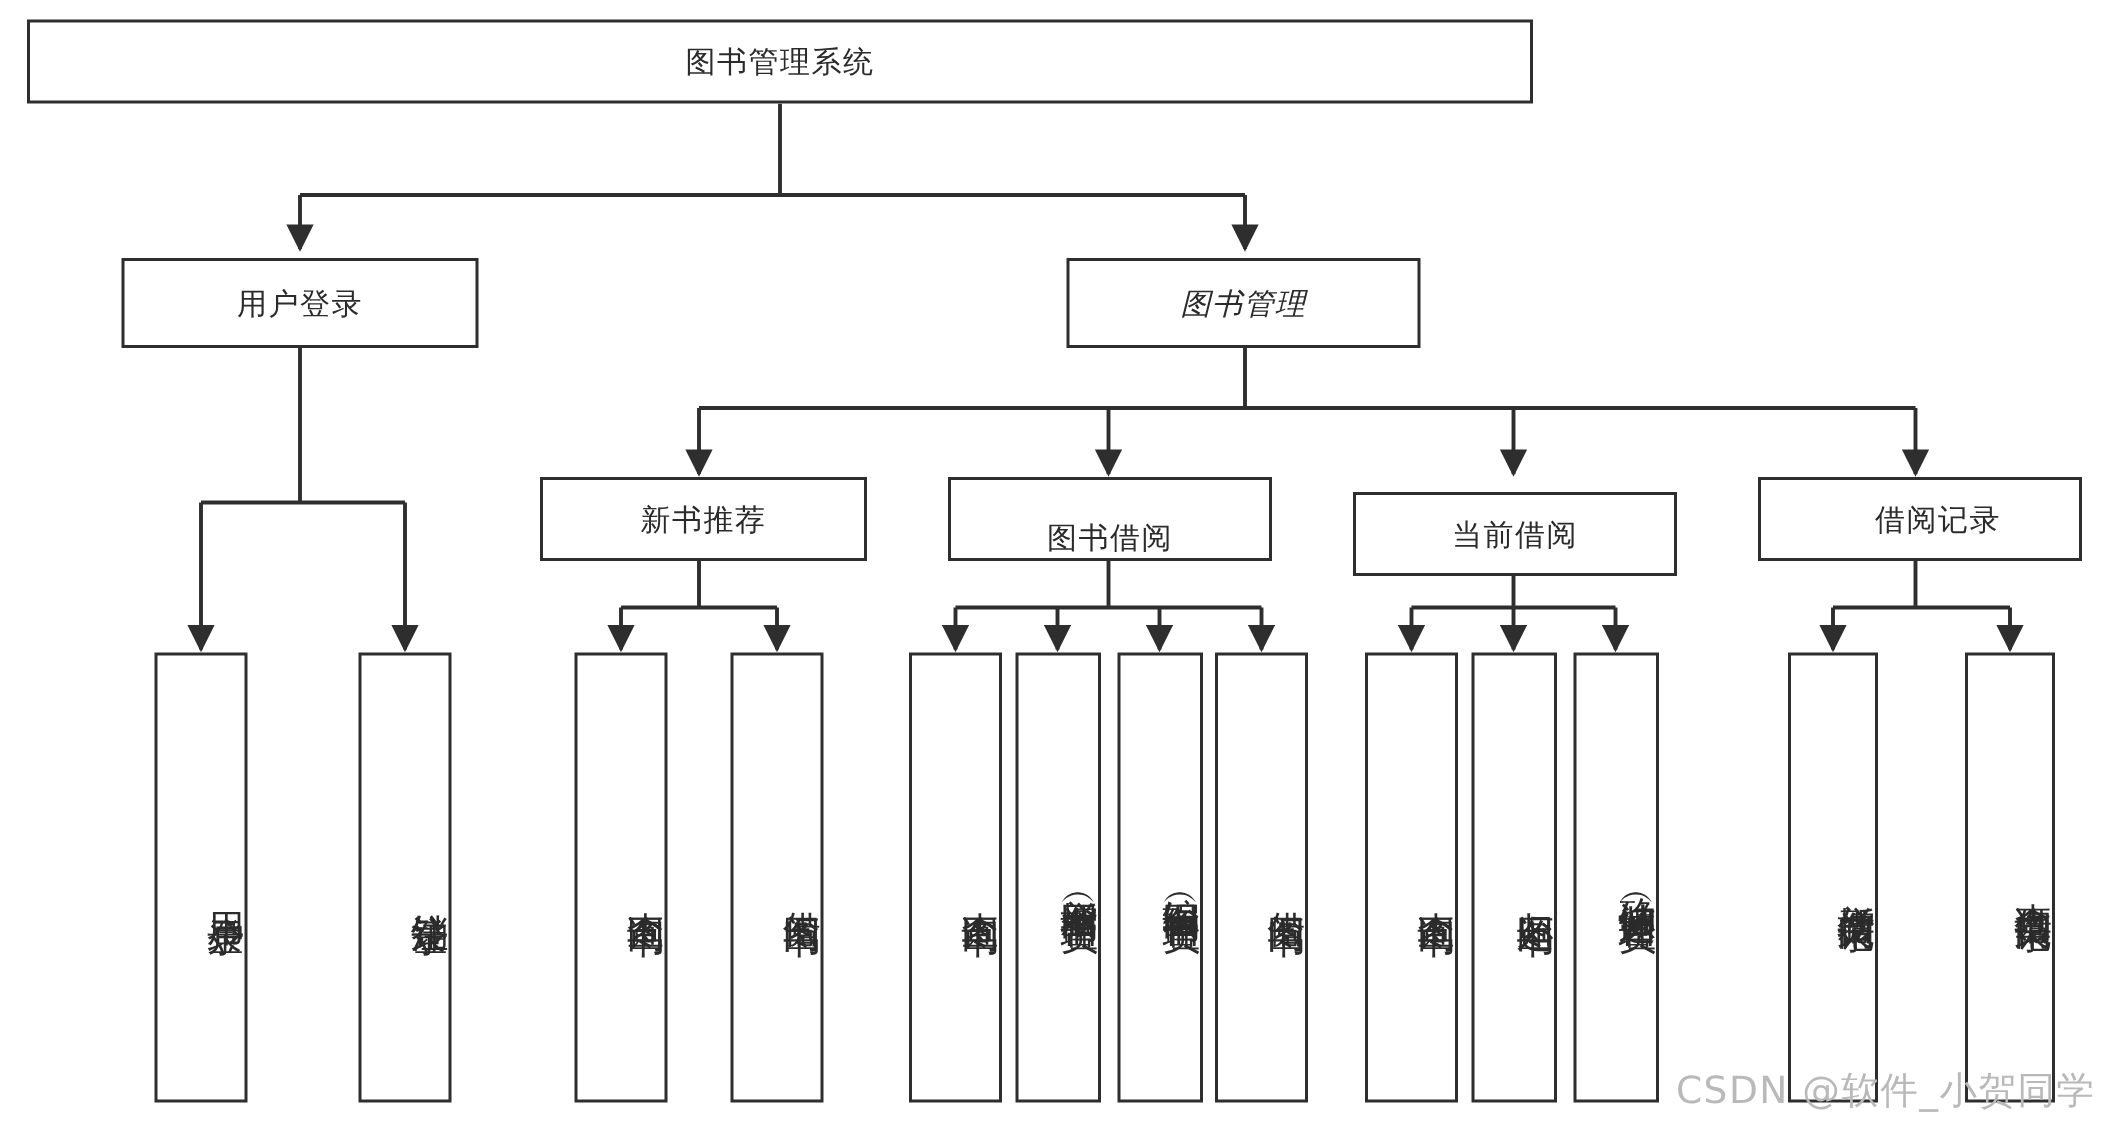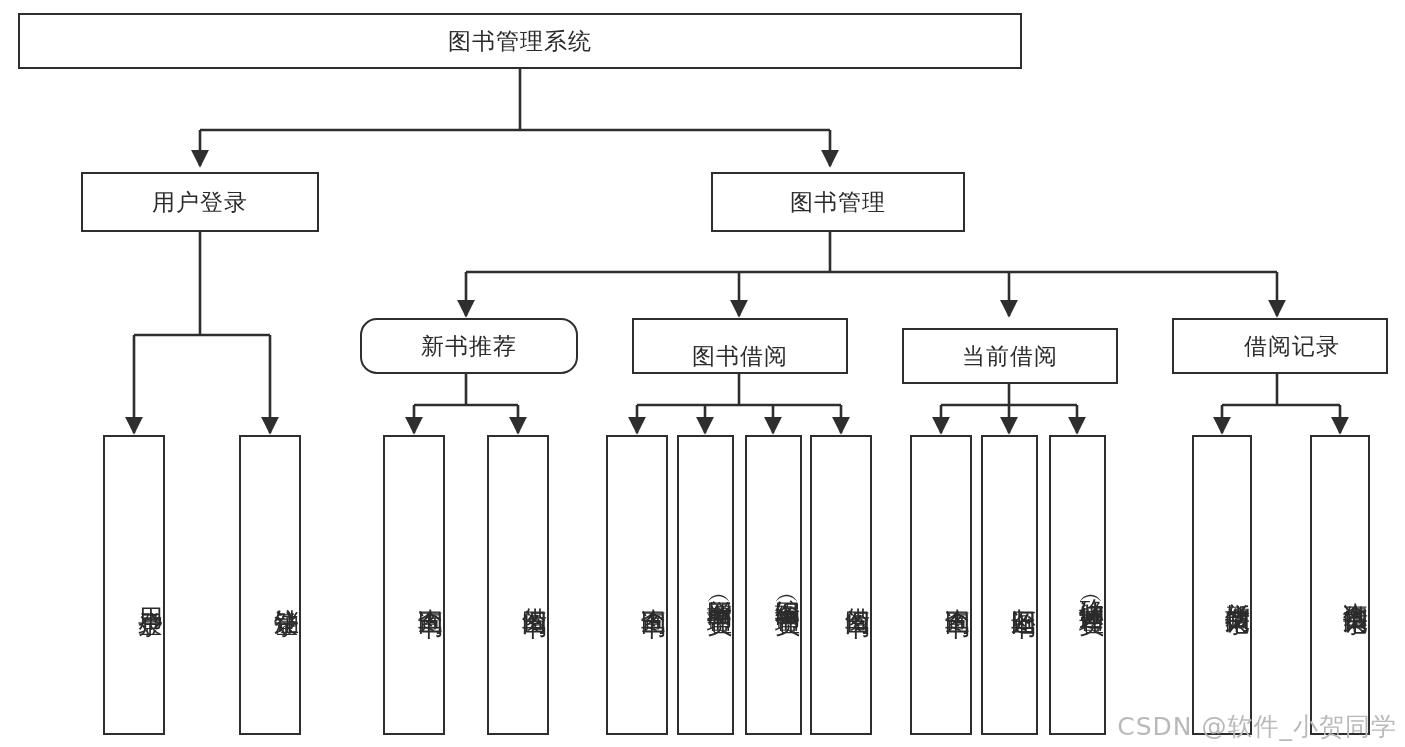--- a/index.html
+++ b/index.html
@@ -29,21 +29,21 @@
     position: absolute;
     box-sizing: border-box;
     border: 2.5px solid #2e2e2e;
     background: #ffffff;
     display: flex;
     align-items: center;
     justify-content: center;
     color: #2b2b2b;
   }
   .node.h {
-    font-size: 23px;
+    font-size: 20px;
     letter-spacing: 1px;
   }
   .node.v {
     writing-mode: vertical-rl;
     text-orientation: upright;
     font-size: 25px;
     line-height: 1.06;
     padding-top: 14px;
     align-items: flex-start;
     justify-content: center;
@@ -123,25 +123,25 @@
     </g>
   </svg>
 
   <div class="node h" style="left:18px; top:13px; width:1004px; height:56px;">
     <span>图书管理系统</span>
   </div>
 
   <div class="node h" style="left:81px; top:172px; width:238px; height:60px;">
     <span>用户登录</span>
   </div>
-  <div class="node h" style="left:711px; top:172px; width:254px; height:60px;">
+  <div class="node h" style="left:711px; top:172px; width:236px; height:60px;font-style:italic;">
     <span>图书管理</span>
   </div>
 
-  <div class="node h" style="left:360px; top:318px; width:218px; height:56px;border-radius:17px;">
+  <div class="node h" style="left:360px; top:318px; width:218px; height:56px;">
     <span>新书推荐</span>
   </div>
   <div class="node h" style="left:632px; top:318px; width:216px; height:56px;align-items:flex-end;">
     <span>图书借阅</span>
   </div>
   <div class="node h" style="left:902px; top:328px; width:216px; height:56px;">
     <span>当前借阅</span>
   </div>
   <div class="node h" style="left:1172px; top:318px; width:216px; height:56px;padding-left:24px;">
     <span>借阅记录</span>

